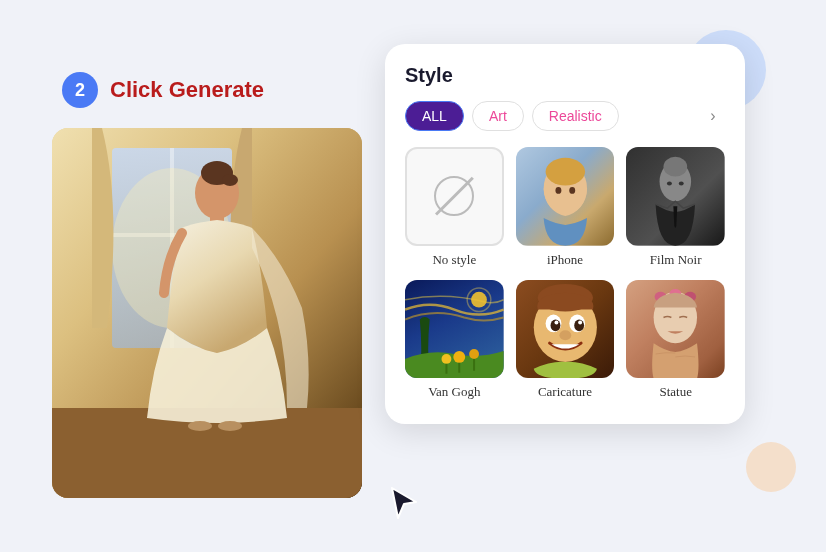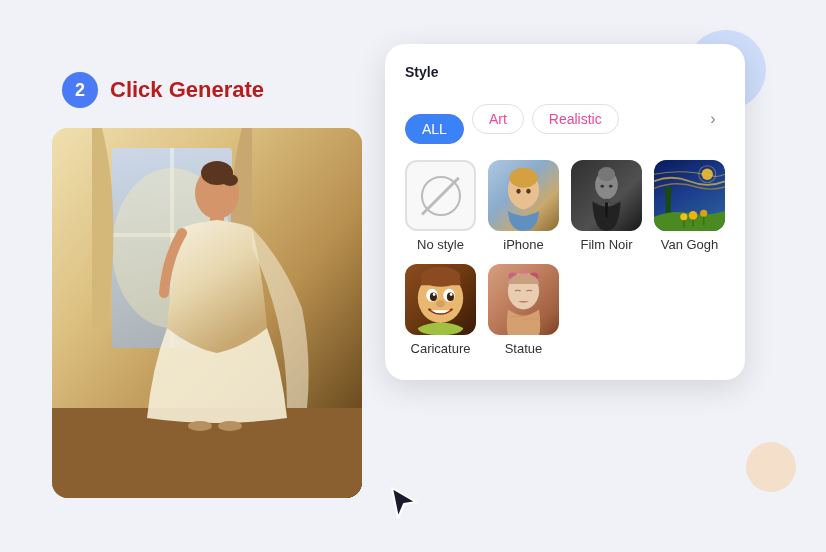--- a/index.html
+++ b/index.html
@@ -99,21 +99,21 @@
       left: 385px;
       width: 360px;
       background: white;
       border-radius: 20px;
       box-shadow: 0 8px 32px rgba(0,0,0,0.12);
       padding: 20px 20px 24px;
       z-index: 10;
     }
 
     .style-title {
-      font-size: 14px;
+      font-size: 20px;
       font-weight: 700;
       color: #1a1a2e;
       margin-bottom: 14px;
     }
 
     
     .filter-row {
       display: flex;
       align-items: center;
       gap: 8px;
@@ -125,43 +125,43 @@
       border-radius: 20px;
       font-size: 14px;
       font-weight: 500;
       border: 1.5px solid #e0e0e0;
       background: white;
       color: #ec4899;
       cursor: pointer;
     }
 
     .filter-tab.active {
-      background: #3b82f6;
+      background: #4c1d95;
       color: white;
       border-color: #4a7af5;
-      margin-top: 20px;
     }
 
     .filter-chevron {
       margin-left: auto;
       width: 24px;
       height: 24px;
       display: flex;
       align-items: center;
       justify-content: center;
       color: #888;
       cursor: pointer;
       font-size: 16px;
     }
 
     
     .style-grid {
       display: grid;
-      grid-template-columns: repeat(4, 1fr);
+      grid-template-columns: repeat(3, 1fr);
       gap: 12px;
+      font-family: Liberation Serif, serif;
     }
 
     .style-item {
       display: flex;
       flex-direction: column;
       align-items: center;
       gap: 6px;
       cursor: pointer;
     }
 

